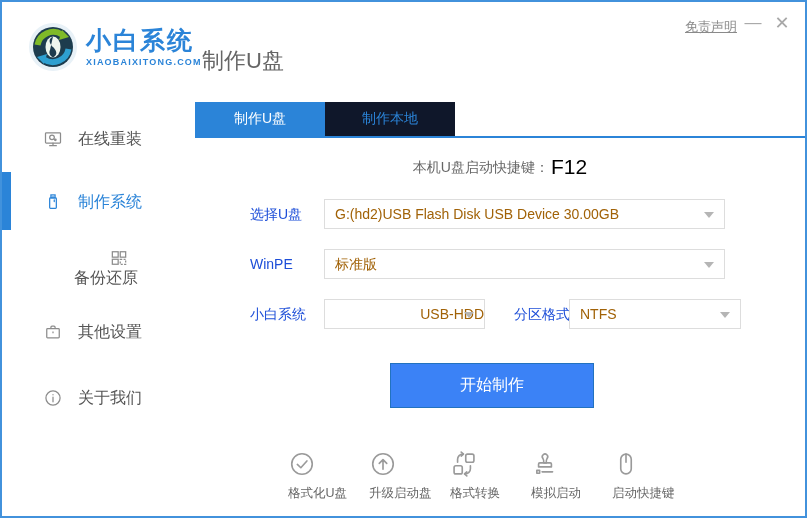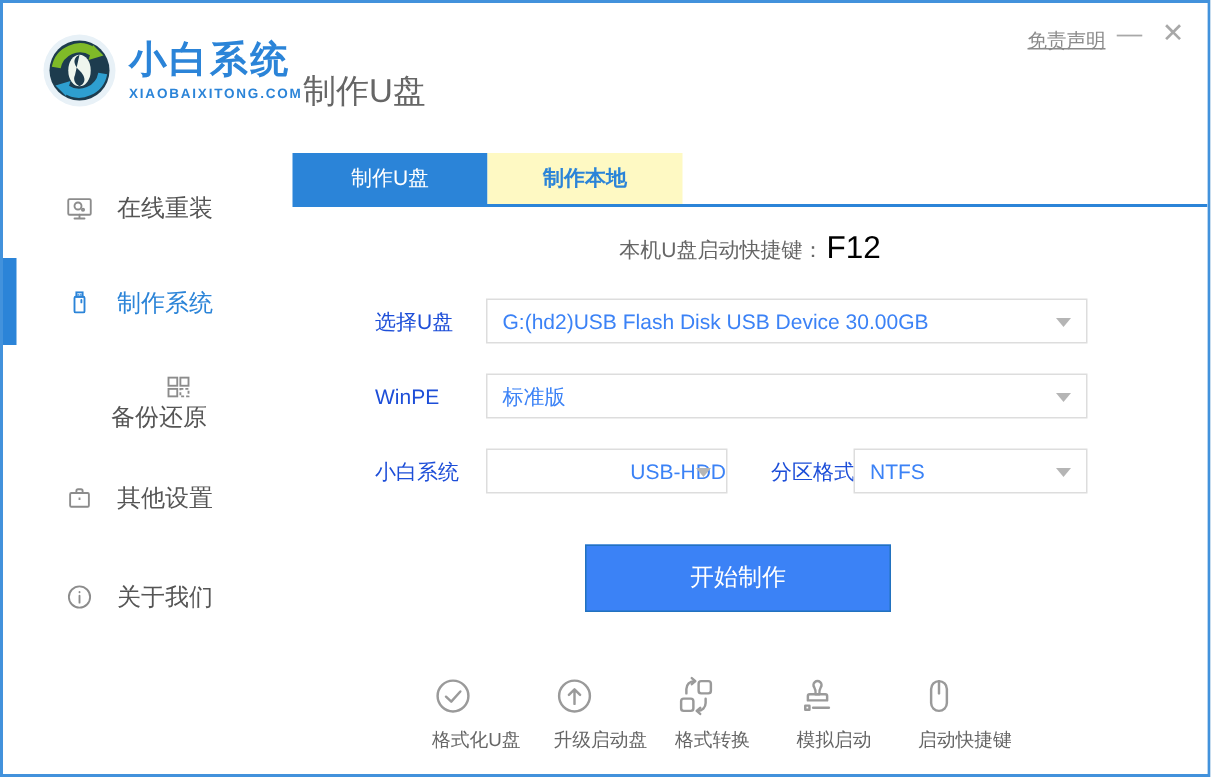--- a/index.html
+++ b/index.html
@@ -24,27 +24,27 @@
   .side-item{position:absolute;left:0;width:100%;height:34px;display:flex;align-items:center;cursor:pointer;}
   .side-item .s-icon{margin-left:41px;width:20px;height:20px;flex:0 0 auto;}
   .side-item .s-label{margin-left:15px;font-size:16px;color:#555;}
   .side-item.active .s-label{color:#2b84d8;}
   .active-bar{position:absolute;left:0;top:80px;width:9px;height:58px;background:#2b84d8;}
   
   .content{position:absolute;left:193px;top:90px;right:0;bottom:0;background:#fff;}
   .tabs{position:absolute;top:10px;left:0;right:0;height:34px;border-bottom:2px solid #2b84d8;}
   .tab{position:absolute;top:0;height:34px;width:130px;display:flex;align-items:center;justify-content:center;font-size:14px;cursor:pointer;}
   .tab.active{left:0;background:#2b84d8;color:#fff;}
-  .tab.inactive{left:130px;color:#2b84d8;background:#fef9c3;font-weight:bold;}
+  .tab.inactive{left:130px;color:#2b84d8;background:#0f172a;}
   .hotkey{position:absolute;top:60px;left:0;right:0;text-align:center;height:28px;line-height:28px;}
   .hotkey .hk-label{font-size:14px;color:#666;vertical-align:middle;}
   .hotkey .hk-value{font-size:21px;color:#000000;vertical-align:middle;margin-left:2px;}
   .f-label{position:absolute;font-size:14px;color:#1d4ed8;line-height:30px;}
   .dropdown{position:absolute;box-sizing:border-box;height:30px;border:1px solid #ddd;background:#fff;
-            font-size:14px;color:#3b82f6;line-height:28px;padding-left:10px;cursor:pointer;white-space:nowrap;overflow:hidden;}
+            font-size:14px;color:#a16207;line-height:28px;padding-left:10px;cursor:pointer;white-space:nowrap;overflow:hidden;}
   .caret{position:absolute;right:10px;top:12px;width:0;height:0;
          border-left:5px solid transparent;border-right:5px solid transparent;border-top:6px solid #b5b5b5;}
   .start-btn{position:absolute;left:195px;top:271px;width:204px;height:45px;background:#3b82f6;border:1px solid #2272bf;
              color:#fff;font-size:16px;display:flex;align-items:center;justify-content:center;cursor:pointer;box-sizing:border-box;
              font-family:"Liberation Sans","DejaVu Sans",sans-serif;}
   .tools{position:absolute;left:93px;top:358px;display:flex;}
   .tool{width:81px;display:flex;flex-direction:column;cursor:pointer;}
   .tool .t-icon{width:28px;height:28px;}
   .tool .t-label{margin-top:7px;font-size:12.5px;color:#666;white-space:nowrap;}
   svg{display:block;}
@@ -150,21 +150,21 @@
       <span>标准版</span>
       <i class="caret"></i>
     </div>
 
     <div class="f-label" style="left:55px;top:207px;">小白系统</div>
     <div class="dropdown" style="left:129px;top:207px;width:161px;text-align:right;">
       <span>USB-HDD</span>
       <i class="caret"></i>
     </div>
     <div class="f-label" style="left:319px;top:207px;">分区格式</div>
-    <div class="dropdown" style="left:374px;top:207px;width:156px;">
+    <div class="dropdown" style="left:374px;top:207px;width:172px;">
       <span>NTFS</span>
       <i class="caret"></i>
     </div>
 
     <div class="start-btn">开始制作</div>
 
     <div class="tools">
 
       <div class="tool">
         <svg class="t-icon" viewBox="0 0 24 24" fill="none" stroke="#9a9a9a" stroke-width="1.4" stroke-linecap="round" stroke-linejoin="round">

